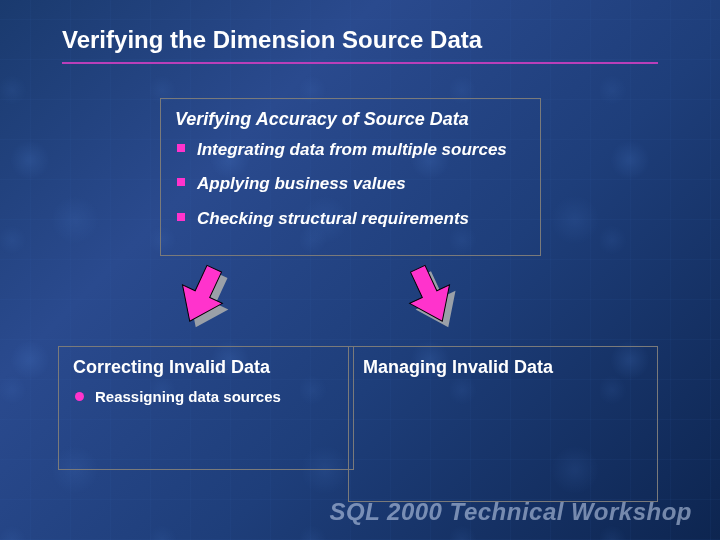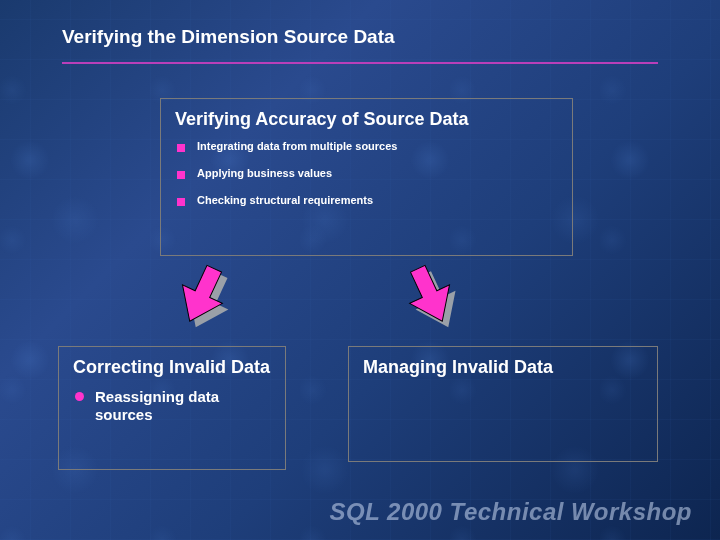--- a/index.html
+++ b/index.html
@@ -30,21 +30,21 @@
     background-size: 200px 200px, 250px 250px, 150px 150px, 40px 40px, 40px 40px;
     background-position: 0 0, 0 0, 0 0, -10px 380px, -10px 380px;
     opacity: 0.5;
     pointer-events: none;
   }
   .title {
     position: absolute;
     left: 62px;
     top: 26px;
     color: #fff;
-    font-size: 19px;
+    font-size: 24px;
     font-weight: bold;
   }
   .hr {
     position: absolute;
     left: 62px;
     top: 62px;
     width: 596px;
     height: 0;
     border-top: 2px solid #b93fb9;
   }
@@ -57,43 +57,44 @@
   }
   .box-title {
     color: #fff;
     font-size: 18px;
     font-weight: bold;
     margin-bottom: 10px;
   }
   .box.top {
     left: 160px;
     top: 98px;
-    width: 413px;
+    width: 381px;
     height: 158px;
+    font-style: italic;
   }
   .box.left {
     left: 58px;
     top: 346px;
-    width: 228px;
+    width: 296px;
     height: 124px;
   }
   .box.right {
     left: 348px;
     top: 346px;
     width: 310px;
-    height: 116px;
+    height: 156px;
   }
   ul.bullets {
     list-style: none;
     margin: 0;
     padding: 0;
   }
   ul.bullets li {
     color: #fff;
-    font-size: 11px;
+    font-size: 17px;
     font-weight: bold;
     margin: 0 0 14px 0;
     padding-left: 22px;
     position: relative;
     line-height: 1.2;
   }
   ul.bullets li .sq {
     position: absolute;
     left: 2px;
     top: 4px;

